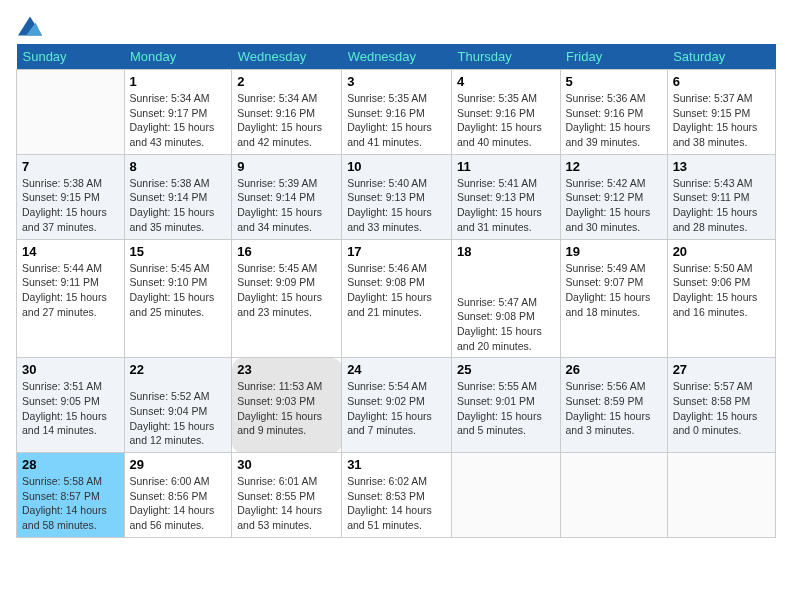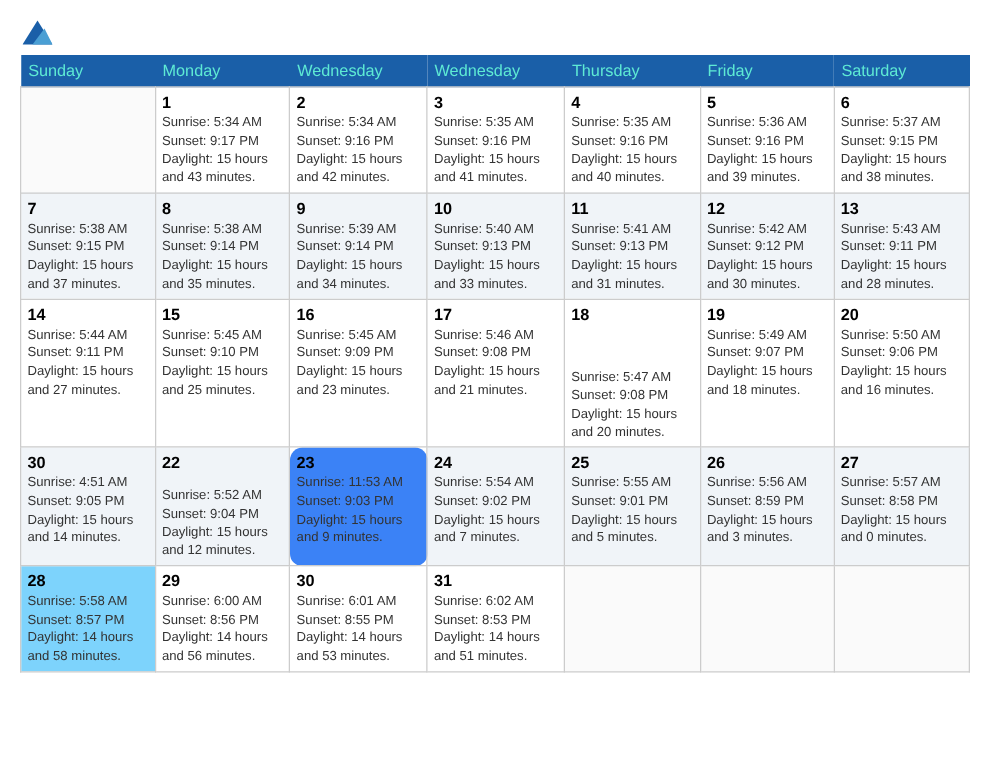--- a/index.html
+++ b/index.html
@@ -267,33 +267,33 @@
           <span class="day-num">20</span>
           <div class="day-info" style="white-space: pre-line;">Sunrise: 5:50 AM
 Sunset: 9:06 PM
 Daylight: 15 hours
 and 16 minutes.</div>
         </td>
       </tr>
       <tr>
         <td style="background: rgb(240, 244, 248);">
           <span class="day-num">30</span>
-          <div class="day-info" style="white-space: pre-line;">Sunrise: 4:51 AM
+          <div class="day-info" style="white-space: pre-line;">Sunrise: 3:51 AM
 Sunset: 9:05 PM
 Daylight: 15 hours
 and 14 minutes.</div>
         </td>
         <td style="background: rgb(240, 244, 248);">
           <span class="day-num">22</span>
           <div class="day-info" style="white-space: pre-line; margin-top: 12px;">Sunrise: 5:52 AM
 Sunset: 9:04 PM
 Daylight: 15 hours
 and 12 minutes.</div>
         </td>
-        <td style="background: #3b82f6; border-radius: 10px;">
+        <td style="background: #e5e5e5; border-radius: 10px;">
           <span class="day-num">23</span>
           <div class="day-info" style="white-space: pre-line;">Sunrise: 11:53 AM
 Sunset: 9:03 PM
 Daylight: 15 hours
 and 9 minutes.</div>
         </td>
         <td style="background: rgb(240, 244, 248);">
           <span class="day-num">24</span>
           <div class="day-info" style="white-space: pre-line;">Sunrise: 5:54 AM
 Sunset: 9:02 PM

